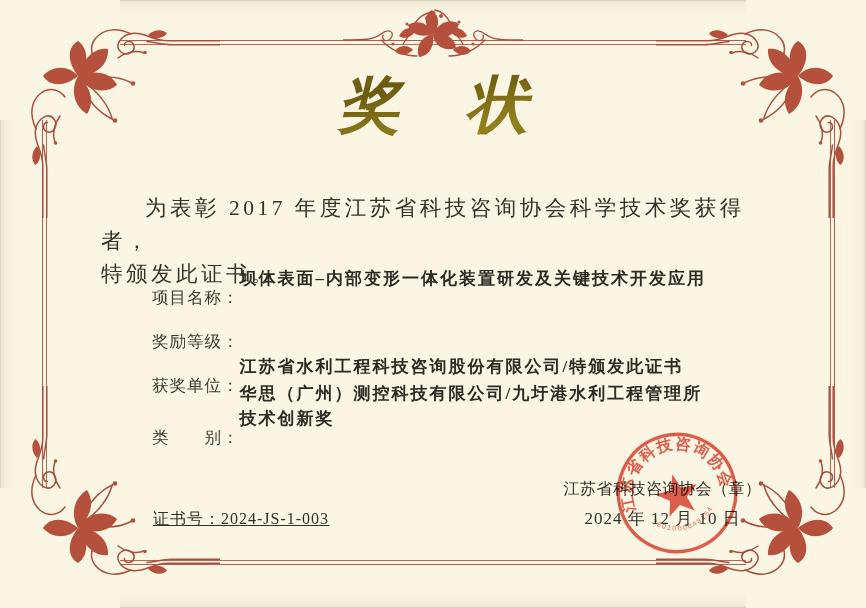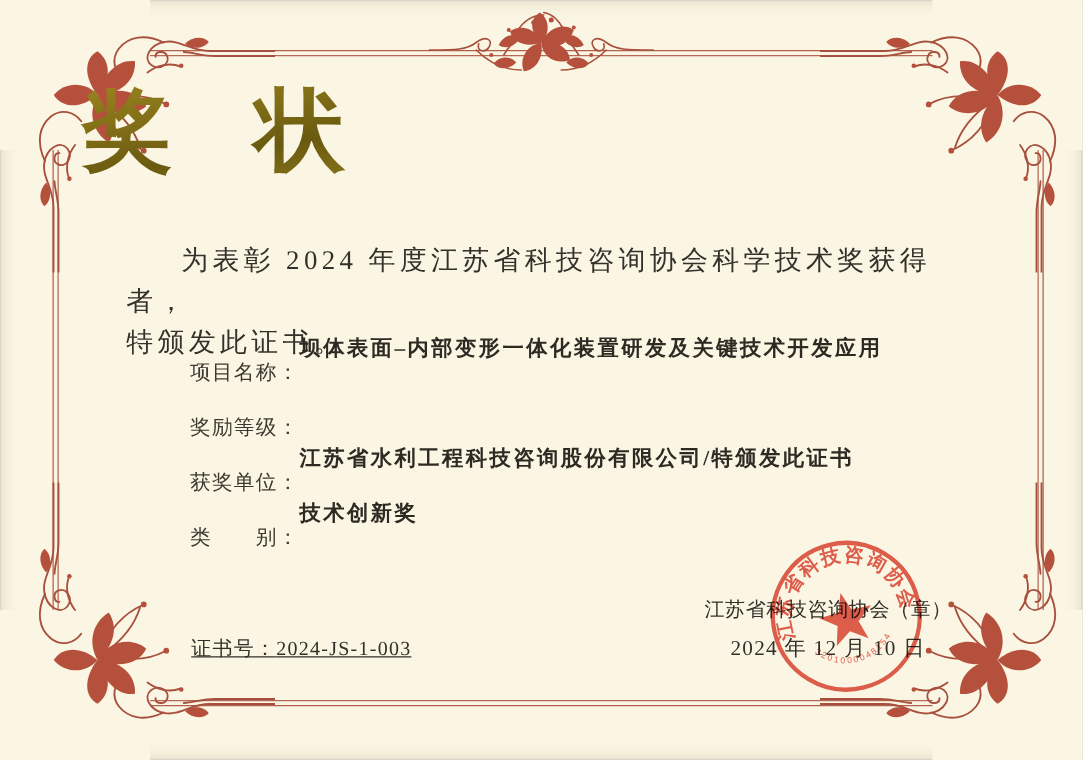--- a/index.html
+++ b/index.html
@@ -29,25 +29,26 @@
   .cover-bl{left:0;bottom:0}.cover-br{right:0;bottom:0}
   .corner-orn{position:absolute;width:200px;height:200px;}
   .orn-tl{left:20px;top:18px;}
   .orn-tr{right:10px;top:18px;transform:scaleX(-1);}
   .orn-bl{left:20px;bottom:22px;transform:scaleY(-1);}
   .orn-br{right:10px;bottom:22px;transform:scale(-1,-1);}
   .top-bouquet{position:absolute;left:343px;top:4px;width:180px;height:80px;}
   
   .title{
     position:absolute;left:0;right:0;top:50px;margin:0;
-    text-align:left;font-size:72px;line-height:110px;font-weight:bold;
+    text-align:center;font-size:62px;line-height:110px;font-weight:bold;
     letter-spacing:66px;text-indent:66px;
     background:linear-gradient(170deg,#a38d22 5%,#6a5a10 40%,#93801d 62%,#483c07 100%);
     -webkit-background-clip:text;background-clip:text;color:transparent;
     text-shadow:none;
+    font-style:italic;
   }
   
   .intro{
     position:absolute;left:101px;right:86px;top:192px;
     font-size:21.5px;line-height:33px;color:#34302a;letter-spacing:3.5px;
   }
   .intro-l1{text-indent:44px;}
   
   .fields{
     position:absolute;left:152px;right:60px;top:266px;
@@ -167,39 +168,40 @@
   <svg class="corner-orn orn-br" viewBox="0 0 200 200">
       <use href="#corner-orn-g"></use>
     </svg>
   <svg class="top-bouquet" viewBox="0 0 180 80">
       <use href="#bouquet-g"></use>
     </svg>
 
   <h1 class="title">奖状</h1>
 
   <div class="intro">
-    <div class="intro-l1">为表彰 2024 年度江苏省科技咨询协会科学技术奖获得者，</div>
+    <div class="intro-l1">为表彰 2017 年度江苏省科技咨询协会科学技术奖获得者，</div>
     <div class="intro-l2">特颁发此证书。</div>
   </div>
 
   <div class="fields">
     <div class="frow">
       <span class="flabel">项目名称：</span>
       <div class="fvalue">
         <div class="v1">坝体表面–内部变形一体化装置研发及关键技术开发应用</div>
 
       </div>
     </div>
     <div class="frow">
       <span class="flabel">奖励等级：</span>
     </div>
     <div class="frow">
       <span class="flabel">获奖单位：</span>
       <div class="fvalue">
         <div class="v1">江苏省水利工程科技咨询股份有限公司/特颁发此证书</div>
+        <div class="v2">华思（广州）测控科技有限公司/九圩港水利工程管理所</div>
       </div>
     </div>
     <div class="frow">
       <span class="flabel">类　　别：</span>
       <div class="fvalue">
         <div class="v1">技术创新奖</div>
 
       </div>
     </div>
     <div class="frow people">

